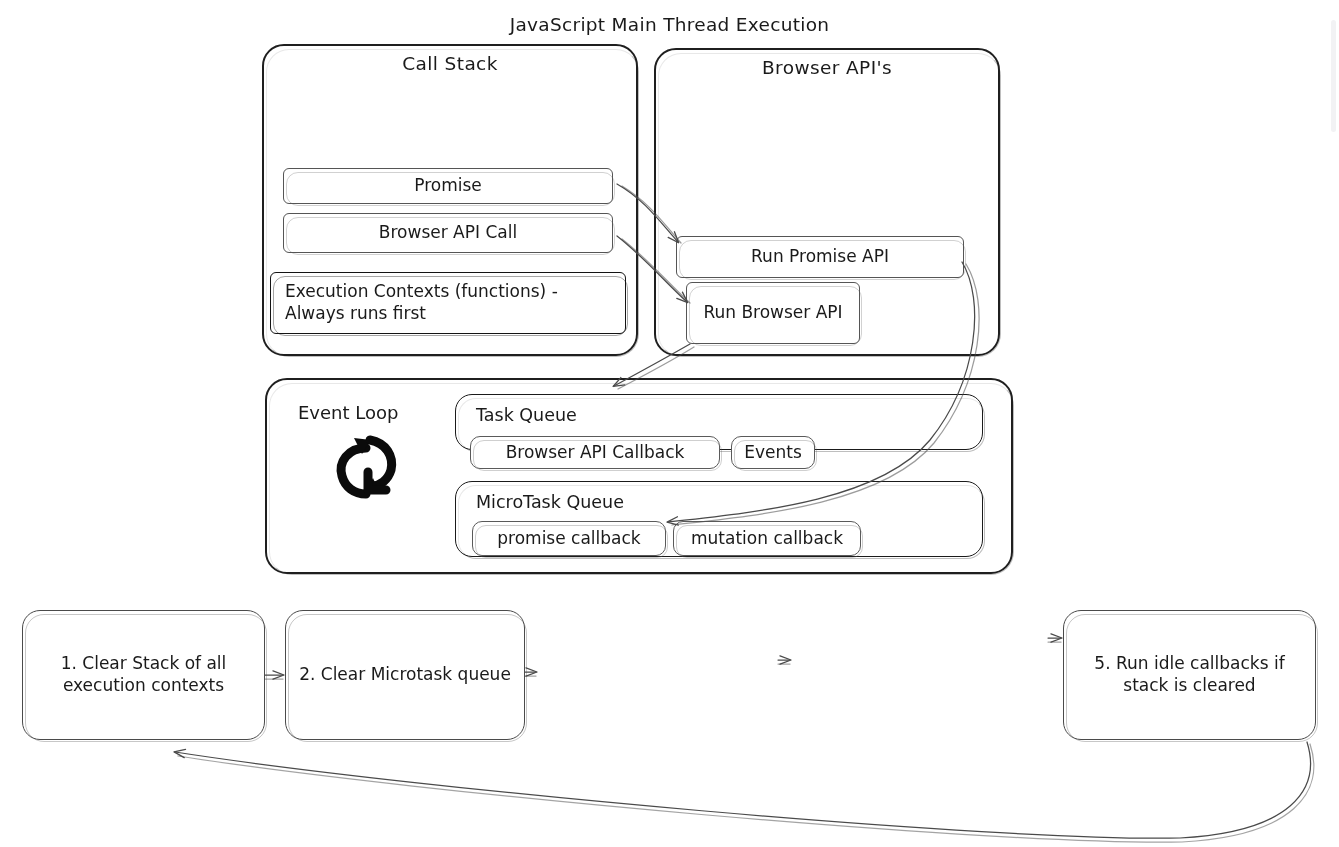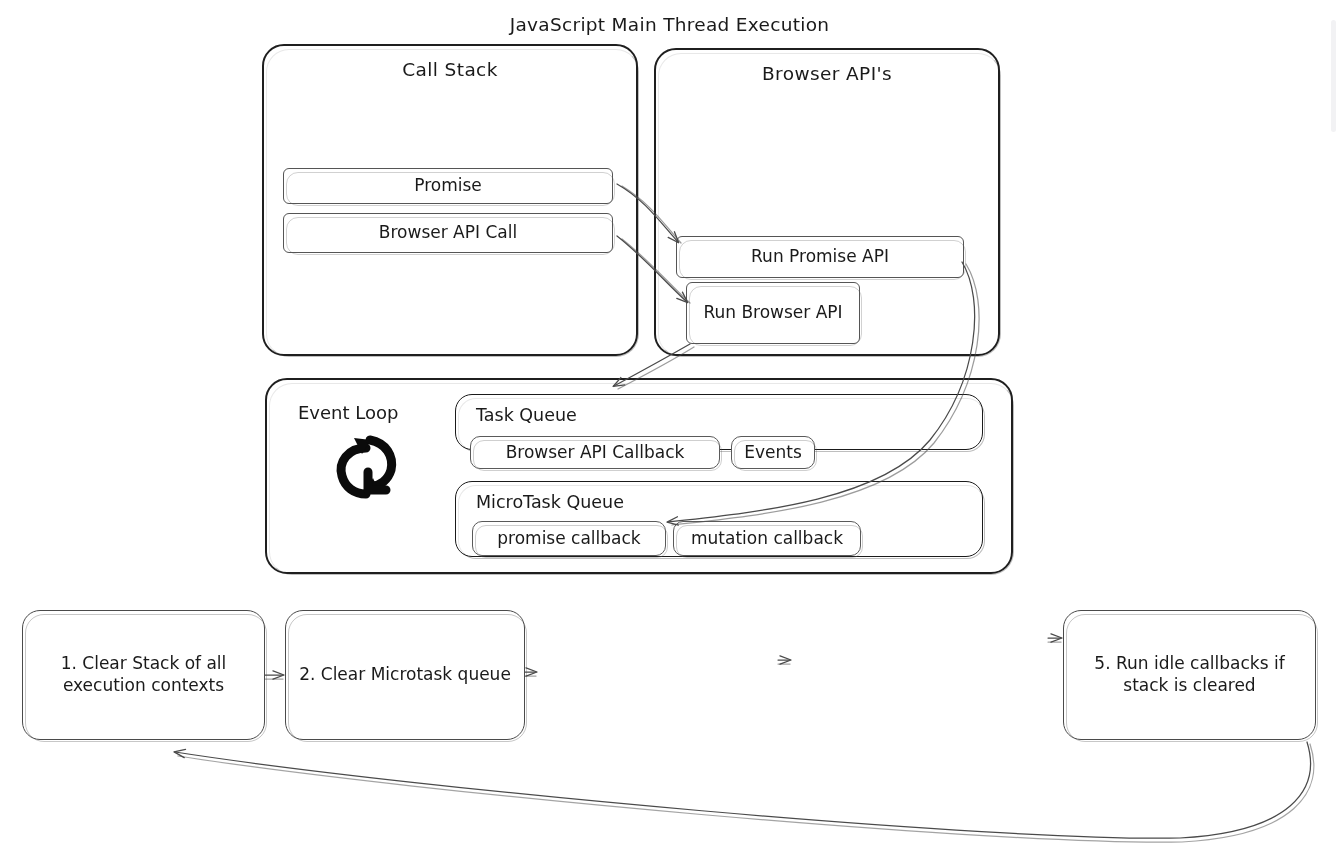--- a/index.html
+++ b/index.html
@@ -55,21 +55,21 @@
   .panel {
     border-width: 2.1px;
     border-radius: 22px;
     align-items: flex-start;
     justify-content: center;
   }
   .panel::after { border-radius: 23px; }
 
   .panel-title {
     position: absolute;
-    top: 12px;
+    top: 6px;
     left: 0; right: 0;
     text-align: center;
     font-size: 18.5px;
     letter-spacing: 0.4px;
   }
 
   .diagram-title {
     position: absolute;
     top: 14px;
     left: 0;
@@ -156,20 +156,23 @@
   </div>
 
   <div class="node stack-item" style="left:283px; top:168px; width:330px; height:36px;">
     <span>Promise</span>
   </div>
 
   <div class="node stack-item" style="left:283px; top:213px; width:330px; height:40px;">
     <span>Browser API Call</span>
   </div>
 
+  <div class="node stack-item strong pad-left" style="left:270px; top:272px; width:356px; height:62px; padding-right:10px;">
+    <span>Execution Contexts (functions) - Always runs first</span>
+  </div>
 
   <div class="node panel" style="left:654px; top:48px; width:346px; height:308px;">
     <div class="panel-title">Browser API's</div>
   </div>
 
   <div class="node stack-item" style="left:676px; top:236px; width:288px; height:42px;align-items:center;">
     <span>Run Promise API</span>
   </div>
 
   <div class="node stack-item" style="left:686px; top:282px; width:174px; height:62px;">

